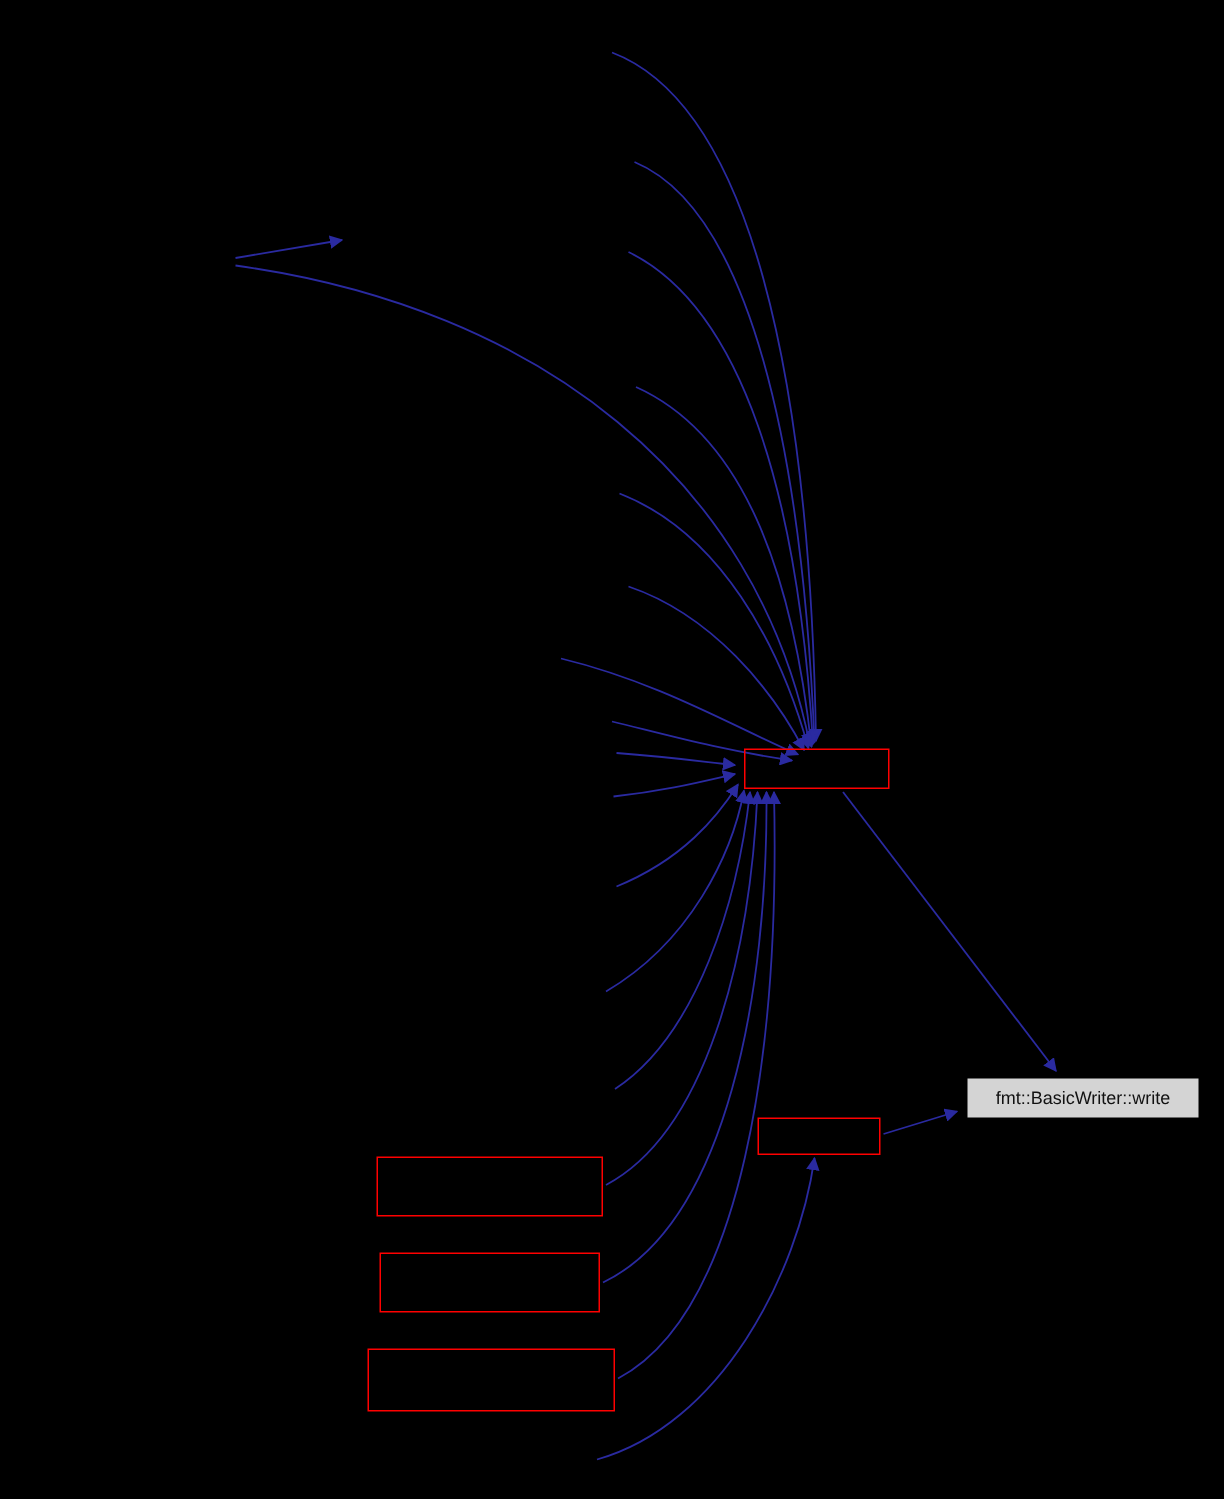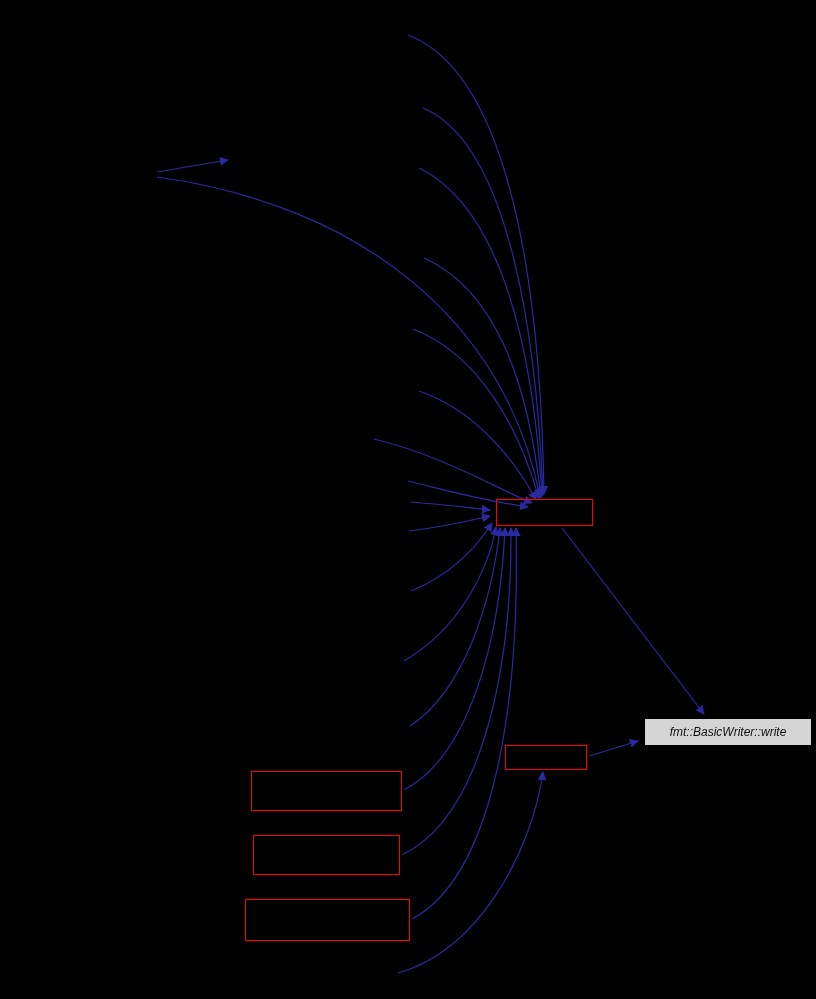--- a/index.html
+++ b/index.html
@@ -97,15 +97,15 @@
   </svg>
 
   <div class="node-box" style="left:496px; top:499px; width:97px; height:27px;"></div>
 
   <div class="node-box" style="left:505px; top:745px; width:82px; height:25px;"></div>
 
   <div class="node-box" style="left:251px; top:771px; width:151px; height:40px;"></div>
   <div class="node-box" style="left:253px; top:835px; width:147px; height:40px;"></div>
   <div class="node-box" style="left:245px; top:899px; width:165px; height:42px;"></div>
 
-  <div class="label-box" style="left:645px; top:719px; width:166px; height:26px;font-style:italic;">fmt::BasicWriter::write</div>
+  <div class="label-box" style="left:645px; top:719px; width:154px; height:26px;">fmt::BasicWriter::write</div>
 
 </div>
 
 </body></html>

